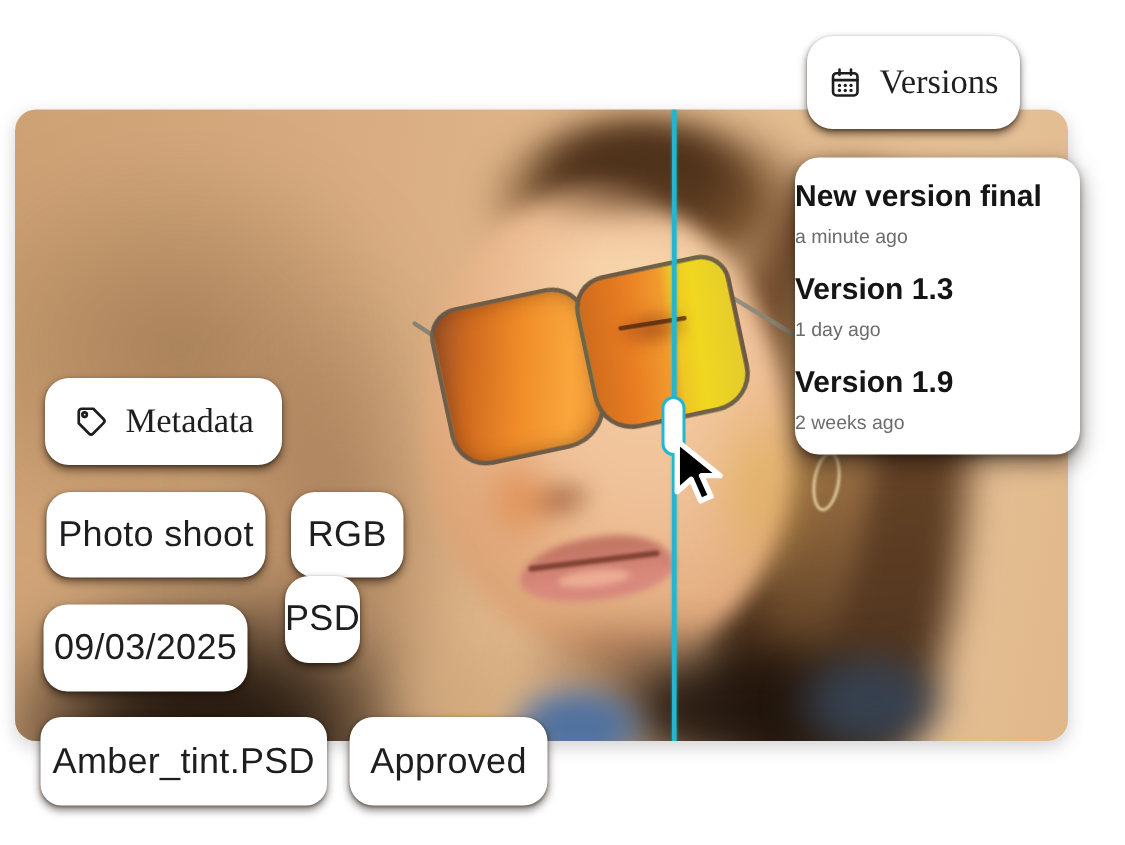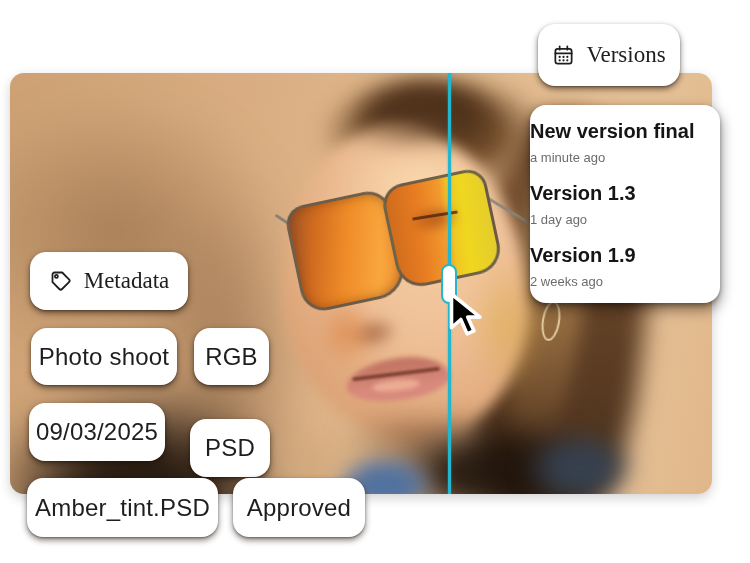--- a/index.html
+++ b/index.html
@@ -126,17 +126,17 @@
         <path d="M13.2,3.5 L20,10.3 C20.8,11.1 20.8,12.3 20,13.1 L13.1,20 C12.3,20.8 11.1,20.8 10.3,20 L3.5,13.2 L3.5,5.5 C3.5,4.4 4.4,3.5 5.5,3.5 Z"></path>
         <circle cx="7.4" cy="7.4" r="1.5"></circle>
       </svg>
     </span>
     <span>Metadata</span>
   </div>
 
   <div class="card pill" style="left:31px;top:328px;width:146px;height:57px;">Photo shoot</div>
   <div class="card pill" style="left:194px;top:328px;width:75px;height:57px;">RGB</div>
   <div class="card pill" style="left:29px;top:403px;width:136px;height:58px;">09/03/2025</div>
-  <div class="card pill" style="left:190px;top:419px;width:80px;height:58px;">PSD</div>
-  <div class="card pill" style="left:27px;top:478px;width:191px;height:59px;">Amber_tint.PSD</div>
+  <div class="card pill" style="left:190px;top:384px;width:50px;height:58px;">PSD</div>
+  <div class="card pill" style="left:27px;top:478px;width:191px;height:59px;border-radius:14px;">Amber_tint.PSD</div>
   <div class="card pill" style="left:233px;top:478px;width:132px;height:59px;">Approved</div>
 
 </div>
 
 </body></html>

